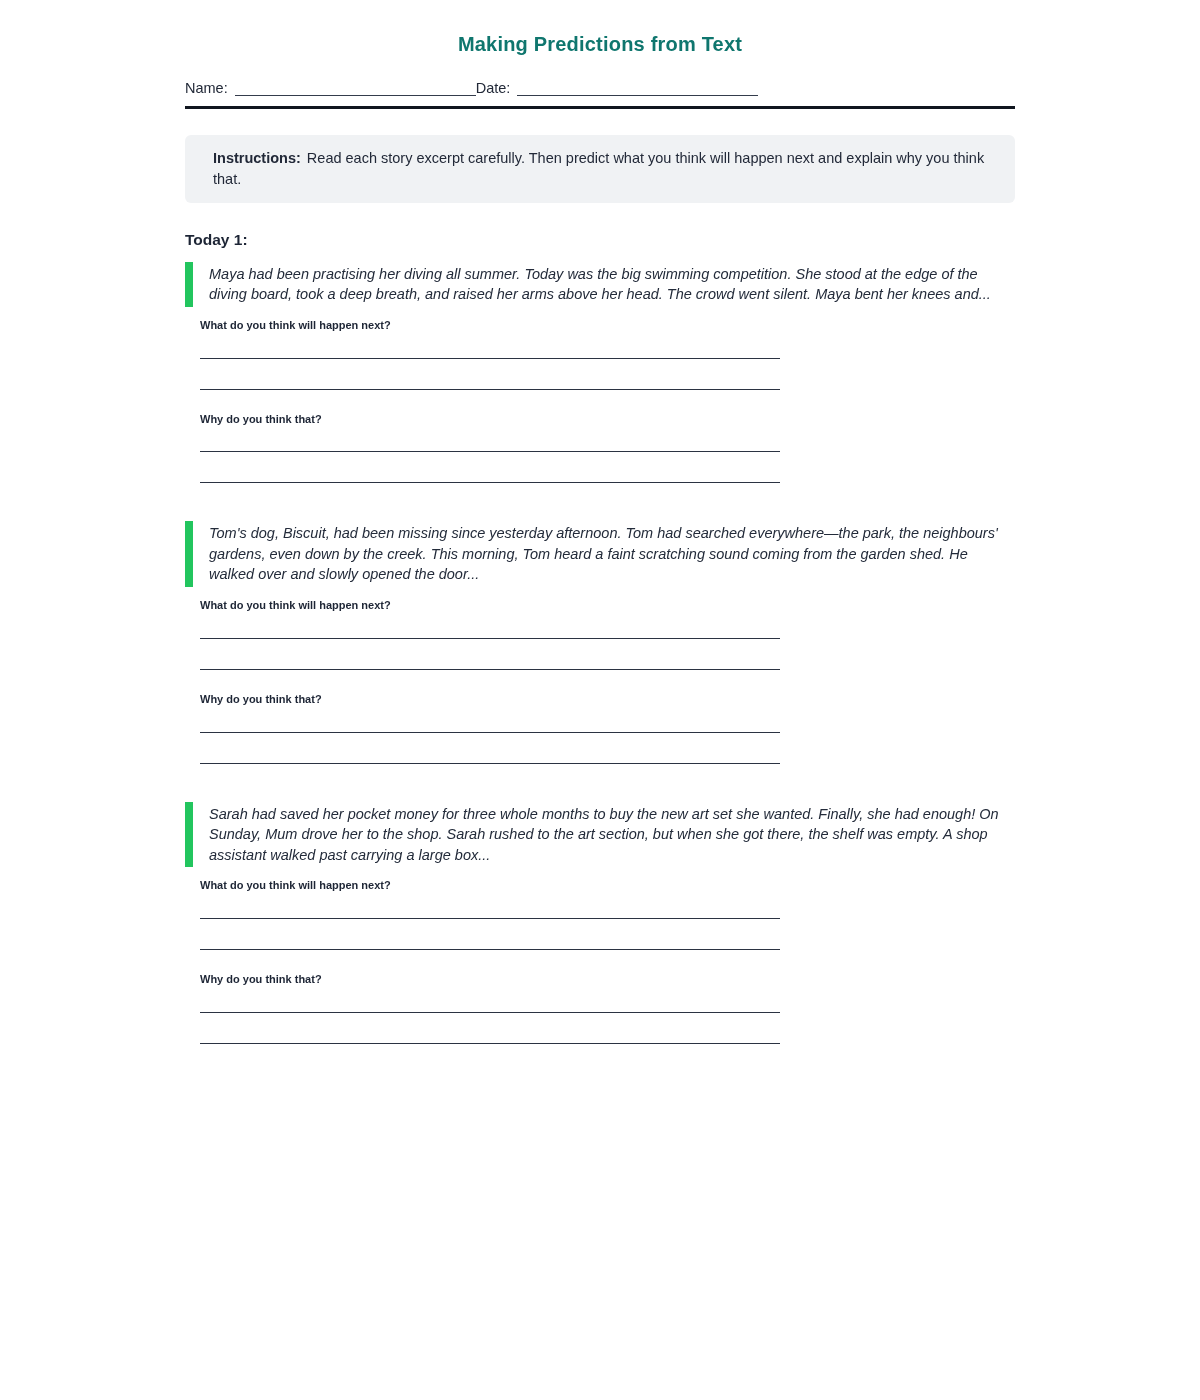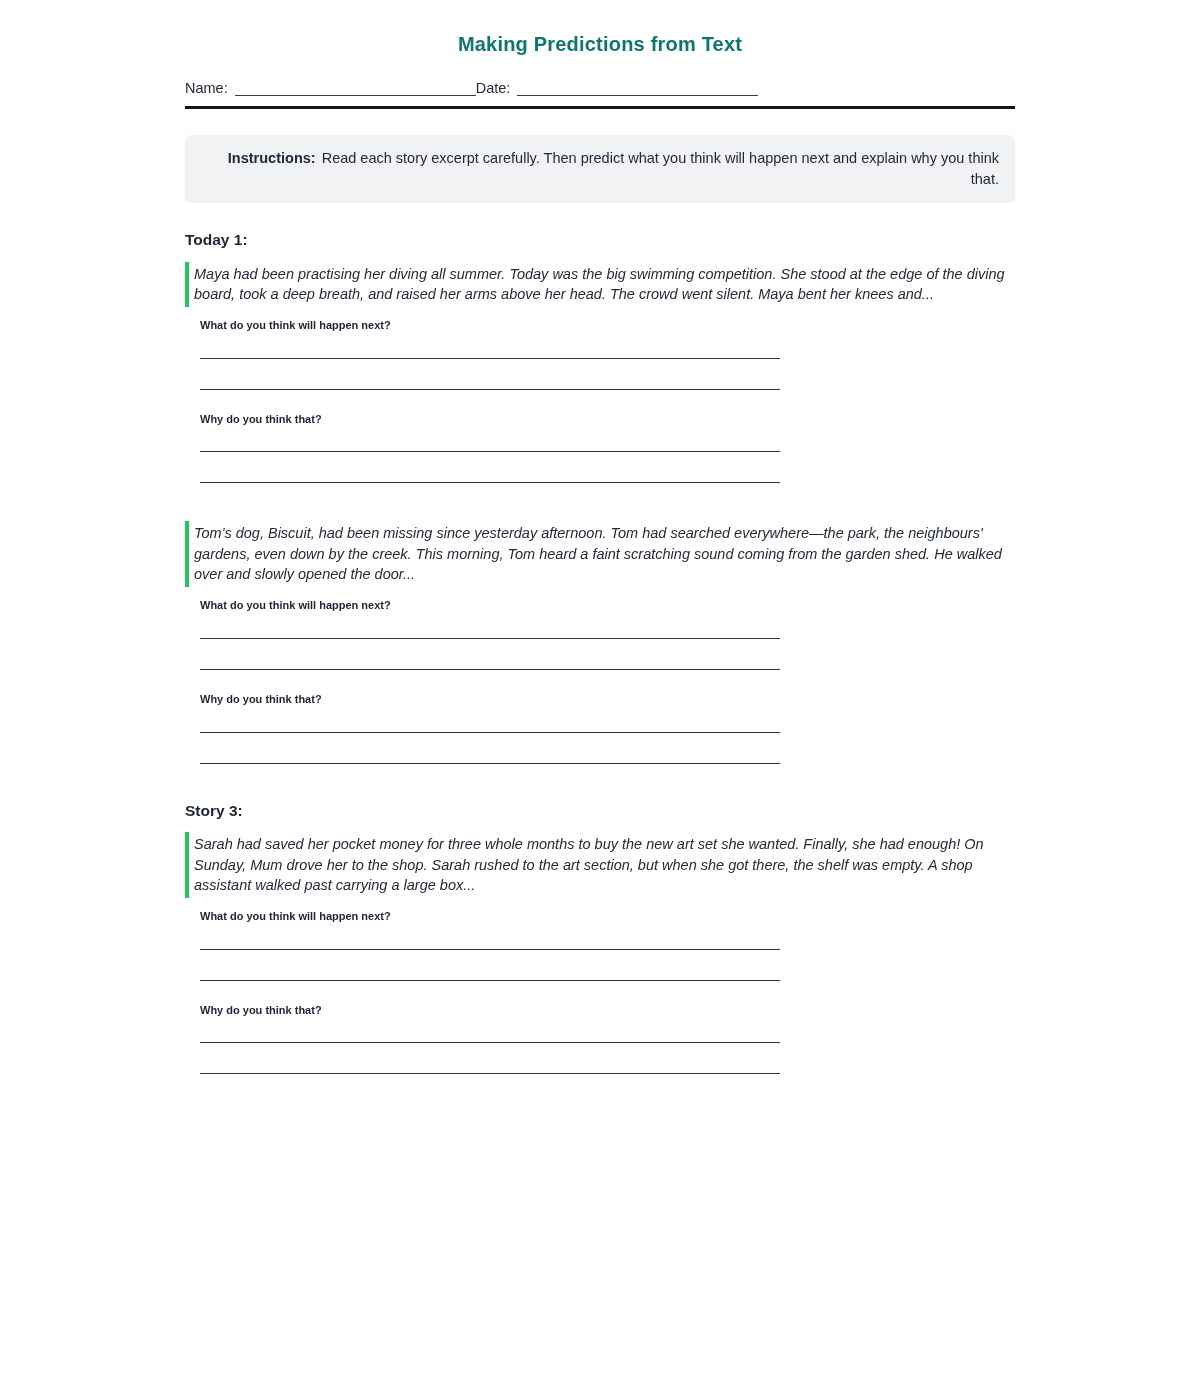--- a/index.html
+++ b/index.html
@@ -41,40 +41,39 @@
   }
   .top-rule {
     border: none;
     border-top: 3px solid #10161f;
     margin: 10px 0 0;
   }
   .instructions {
     margin-top: 26px;
     background: #f0f2f4;
     border-radius: 6px;
-    padding: 13px 16px;
+    padding: 13px 28px;
     font-size: 14.5px;
     line-height: 1.45;
     color: #222938;
-    text-align: right;
   }
   .instructions strong { margin-right: 2px; }
   .section { margin-top: 38px; }
   .instructions + .section { margin-top: 28px; }
   .story-label {
     margin: 0;
     font-size: 15.5px;
     font-weight: 700;
     line-height: 1.2;
     color: #1d2535;
   }
   .excerpt {
     margin: 12px 0 0;
-    border-left: 4px solid #22c55e;
-    padding: 2px 8px 2px 5px;
+    border-left: 8px solid #22c55e;
+    padding: 2px 8px 2px 16px;
     font-style: italic;
     font-size: 14.5px;
     line-height: 1.42;
     color: #232b3a;
   }
   .question {
     margin: 12px 0 0 15px;
     font-size: 11px;
     font-weight: 700;
     line-height: 1.25;
@@ -129,21 +128,20 @@
     <blockquote class="excerpt">Tom's dog, Biscuit, had been missing since yesterday afternoon. Tom had searched everywhere—the park, the neighbours' gardens, even down by the creek. This morning, Tom heard a faint scratching sound coming from the garden shed. He walked over and slowly opened the door...</blockquote>
     <p class="question">What do you think will happen next?</p>
     <div class="answer-line first"></div>
     <div class="answer-line"></div>
     <p class="question why">Why do you think that?</p>
     <div class="answer-line first"></div>
     <div class="answer-line"></div>
   </div>
 
   <div class="section">
-    <h2 class="story-label">Story 3:</h2>
     <blockquote class="excerpt">Sarah had saved her pocket money for three whole months to buy the new art set she wanted. Finally, she had enough! On Sunday, Mum drove her to the shop. Sarah rushed to the art section, but when she got there, the shelf was empty. A shop assistant walked past carrying a large box...</blockquote>
     <p class="question">What do you think will happen next?</p>
     <div class="answer-line first"></div>
     <div class="answer-line"></div>
     <p class="question why">Why do you think that?</p>
     <div class="answer-line first"></div>
     <div class="answer-line"></div>
   </div>
 
 </div>

